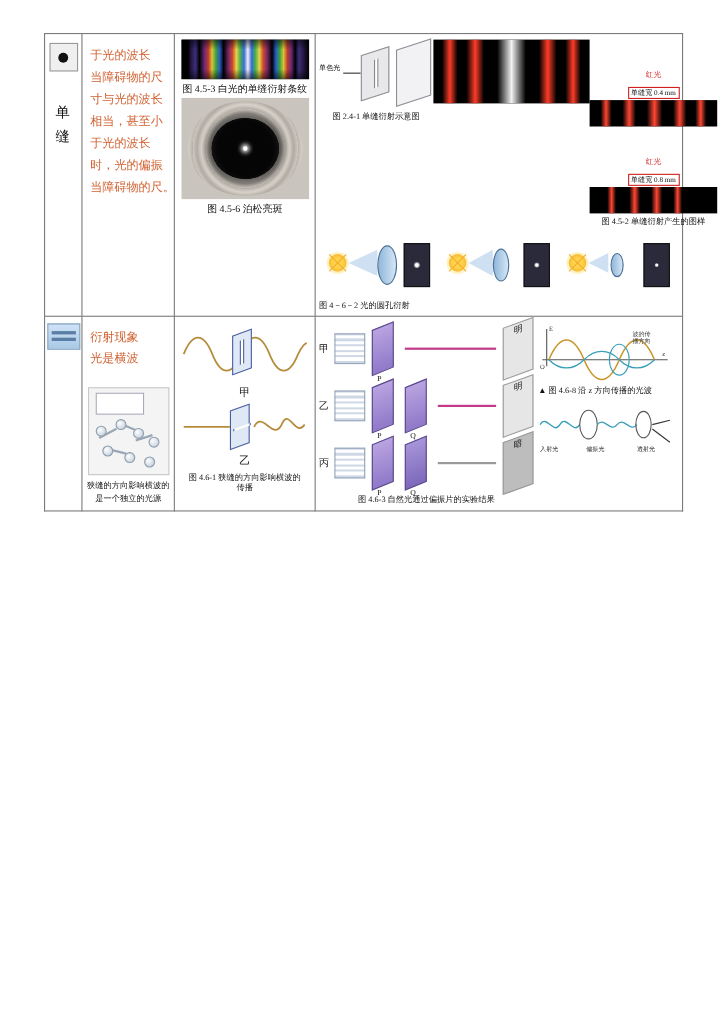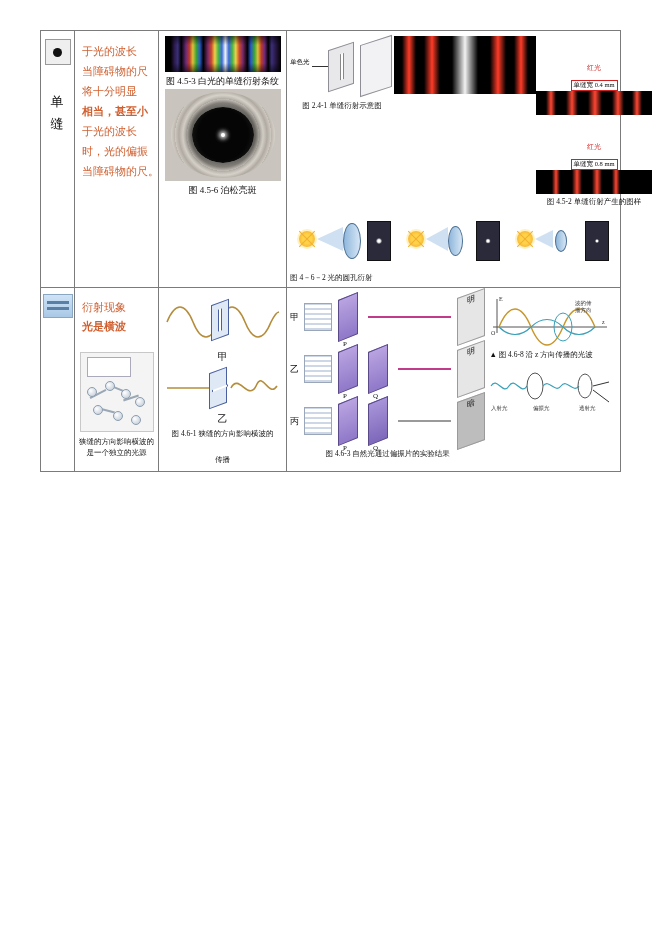--- a/index.html
+++ b/index.html
@@ -67,21 +67,21 @@
   .vert-label span { display: block; }
 
   .text-cell {
     padding: 10px 7px 8px 7px;
     font-size: 11px;
     line-height: 20px;
     color: #d06030;
     text-align: justify;
   }
   .text-cell .ln { display: block; white-space: nowrap; }
-  .text-cell .bold { font-weight: bold; }
+  .text-cell .bold { font-weight: normal; }
 
   
   .fig {
     padding: 5px 4px 6px 4px;
     text-align: center;
   }
   .cap {
     font-size: 9px;
     color: #111;
     margin-top: 3px;
@@ -374,21 +374,21 @@
             <span>单</span>
             <span>缝</span>
           </div>
         </div>
       </td>
 
       <td>
         <div class="text-cell">
           <span class="ln">于光的波长</span>
           <span class="ln">当障碍物的尺</span>
-          <span class="ln">将十分明显</span>
+          <span class="ln">寸与光的波长</span>
           <span class="ln bold">相当，甚至小</span>
           <span class="ln">于光的波长</span>
           <span class="ln">时，光的偏振</span>
           <span class="ln">当障碍物的尺。</span>
         </div>
       </td>
 
       <td>
         <div class="fig">
           <div class="spectrum">
@@ -535,21 +535,21 @@
               <path d="M2,24 L48,24" fill="none" stroke="#b58c3a" stroke-width="1.6"></path>
               <path d="M66,24 C74,8 84,40 92,20 C98,8 104,34 112,22" fill="none" stroke="#b58c3a" stroke-width="1.6"></path>
             </svg>
             <div class="slit-plate" style="left:44px; top:6px; transform:skewY(-20deg) rotate(0deg);">
               <div class="cut" style="left:2px; top:50%; width:14px; height:2px; transform:none;"></div>
             </div>
           </div>
           <div class="lbl-jia">乙</div>
 
           <div class="cap cap-sm">图 4.6-1   狭缝的方向影响横波的</div>
-          <div class="cap cap-sm" style="margin-top:16px;font-family:Liberation Mono, monospace;">传播</div>
+          <div class="cap cap-sm" style="margin-top:0;font-family:Liberation Mono, monospace;">传播</div>
         </div>
       </td>
 
       <td>
         <div class="r2b">
           <div style="display:flex;">
 
             <div style="width:196px;">
 
               <div class="polar-row">

